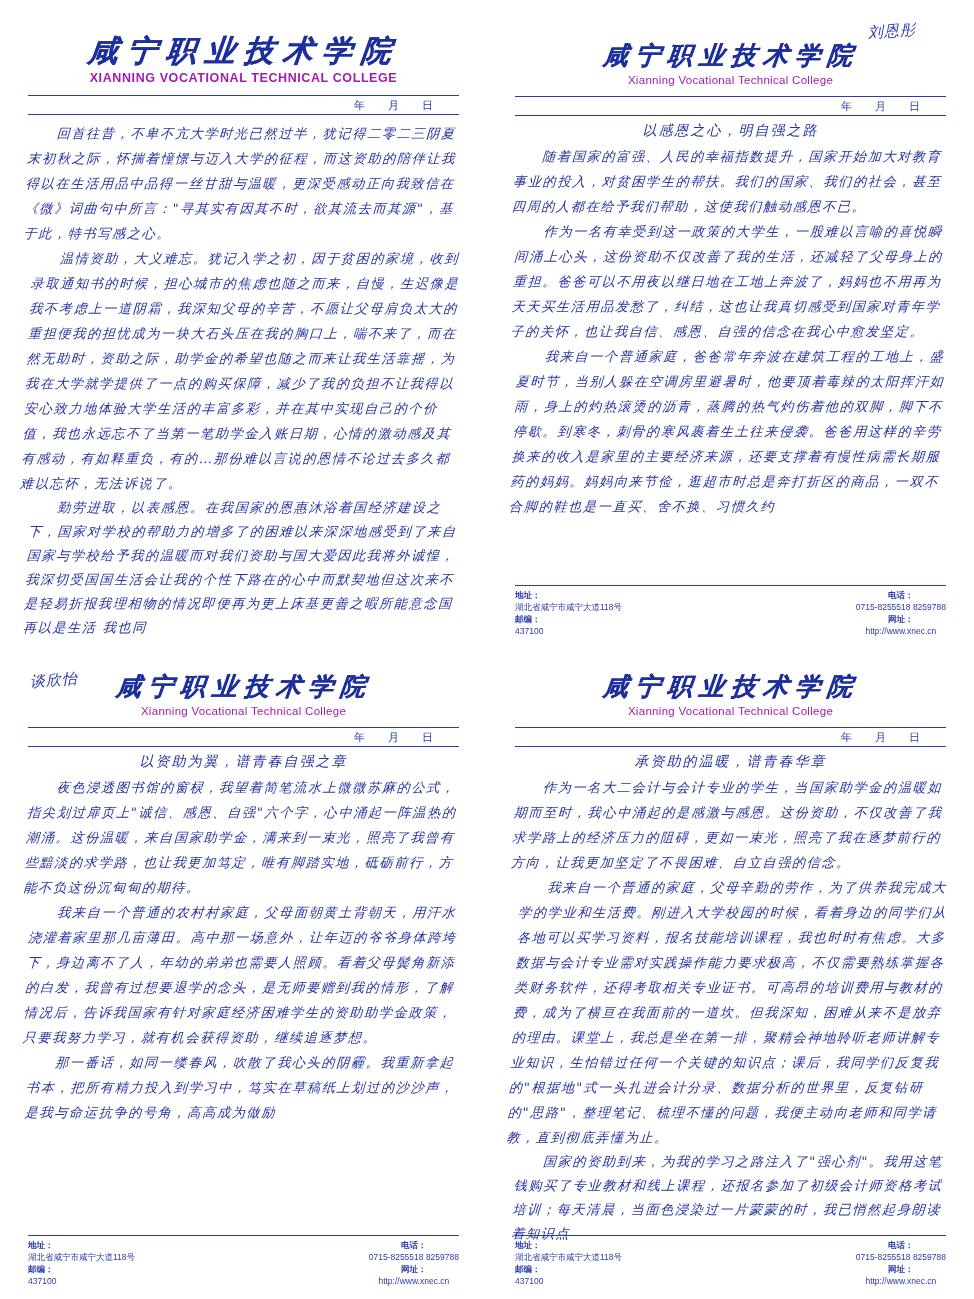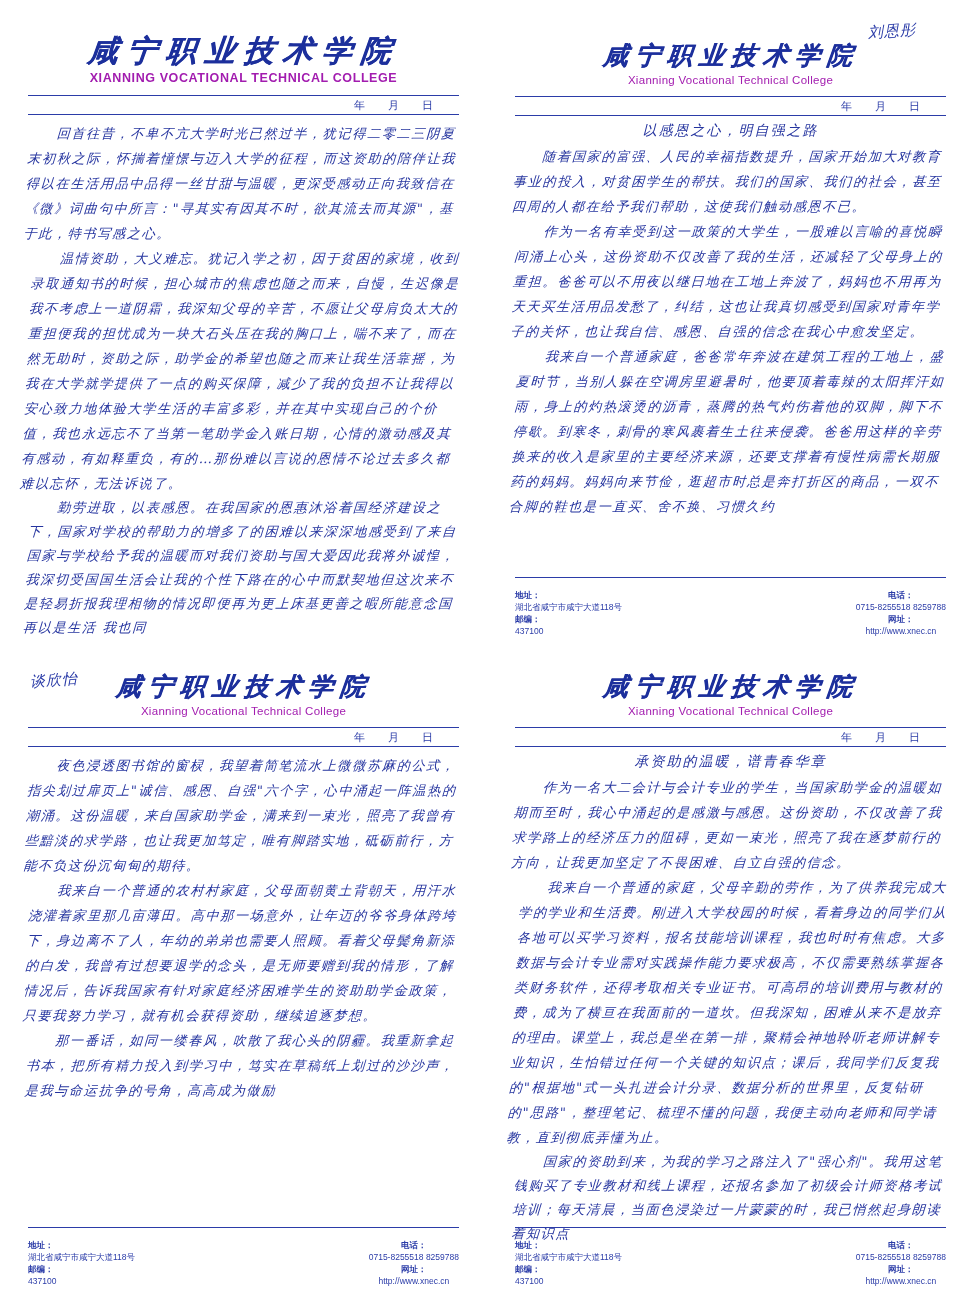--- a/index.html
+++ b/index.html
@@ -130,21 +130,21 @@
   }
   .hw-para.tight { line-height: 24px; }
 
   
   .footer {
     position: absolute;
     left: 28px;
     right: 28px;
     bottom: 12px;
     border-top: 1.4px solid #2b3ca8;
-    padding-top: 11px;
+    padding-top: 3px;
     display: flex;
     justify-content: space-between;
     font-size: 8.5px;
     color: #2b3ca8;
     line-height: 12px;
   }
   .footer .col span { display: block; }
   .footer .col.right { text-align: center; }
 </style>
 </head>
@@ -200,20 +200,21 @@
     <div class="corner-name" style="top:22px; left:30px;">谈欣怡</div>
     <div class="letterhead">
       <div class="brand-cn">咸宁职业技术学院</div>
       <div class="brand-en">Xianning Vocational Technical College</div>
     </div>
     <div class="date-rule">
       <div class="date-line">年  月  日</div>
     </div>
     <div class="body-rule"></div>
     <div class="hw-body">
+      <div class="hw-title">以资助为翼，谱青春自强之章</div>
       <div class="hw-para">夜色浸透图书馆的窗棂，我望着简笔流水上微微苏麻的公式，指尖划过扉页上"诚信、感恩、自强"六个字，心中涌起一阵温热的潮涌。这份温暖，来自国家助学金，满来到一束光，照亮了我曾有些黯淡的求学路，也让我更加笃定，唯有脚踏实地，砥砺前行，方能不负这份沉甸甸的期待。</div>
       <div class="hw-para">我来自一个普通的农村村家庭，父母面朝黄土背朝天，用汗水浇灌着家里那几亩薄田。高中那一场意外，让年迈的爷爷身体跨垮下，身边离不了人，年幼的弟弟也需要人照顾。看着父母鬓角新添的白发，我曾有过想要退学的念头，是无师要赠到我的情形，了解情况后，告诉我国家有针对家庭经济困难学生的资助助学金政策，只要我努力学习，就有机会获得资助，继续追逐梦想。</div>
       <div class="hw-para">那一番话，如同一缕春风，吹散了我心头的阴霾。我重新拿起书本，把所有精力投入到学习中，笃实在草稿纸上划过的沙沙声，是我与命运抗争的号角，高高成为做励</div>
     </div>
     <div class="footer">
       <div class="col left">
         <span><b>地址：</b><span>湖北省咸宁市咸宁大道118号</span></span>
         <span><b>邮编：</b><span>437100</span></span>
       </div>
       <div class="col right">

